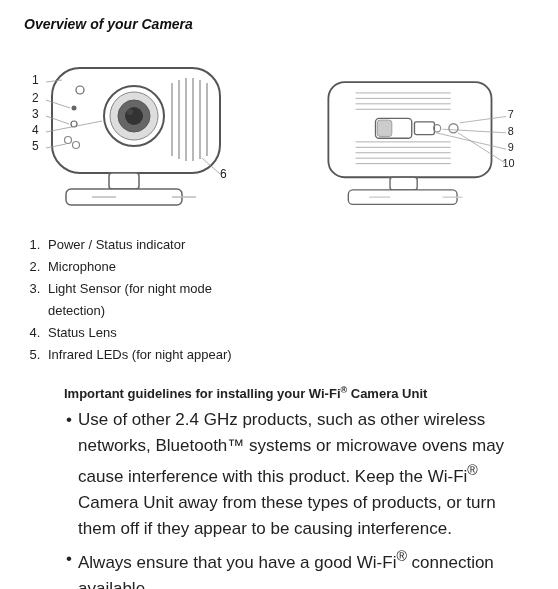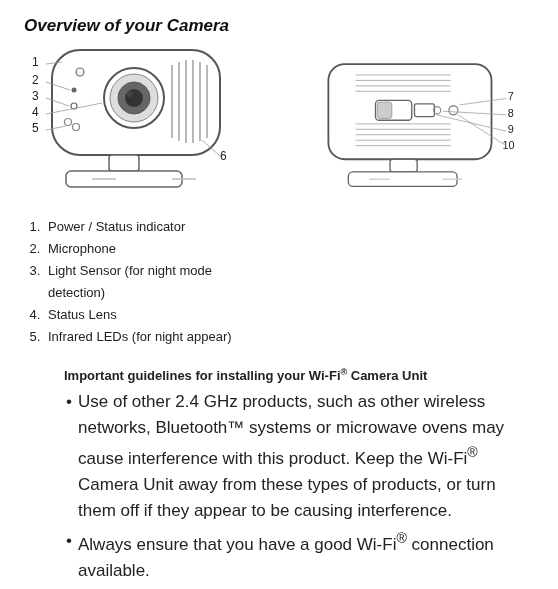--- a/index.html
+++ b/index.html
@@ -6,24 +6,24 @@
     body {
       width: 558px;
       min-height: 589px;
       background: #fff;
       font-family: Arial, Helvetica, sans-serif;
       font-size: 13px;
       color: #222;
       padding: 16px 24px 16px 24px;
     }
     h1.page-title {
-      font-size: 17px;
+      font-size: 14px;
       font-style: italic;
       font-weight: bold;
-      margin-bottom: 4px;
+      margin-bottom: 26px;
       color: #111;
     }
     .cameras-row {
       display: flex;
       flex-direction: row;
       justify-content: space-between;
       align-items: flex-end;
       margin-bottom: 16px;
       gap: 10px;
     }

